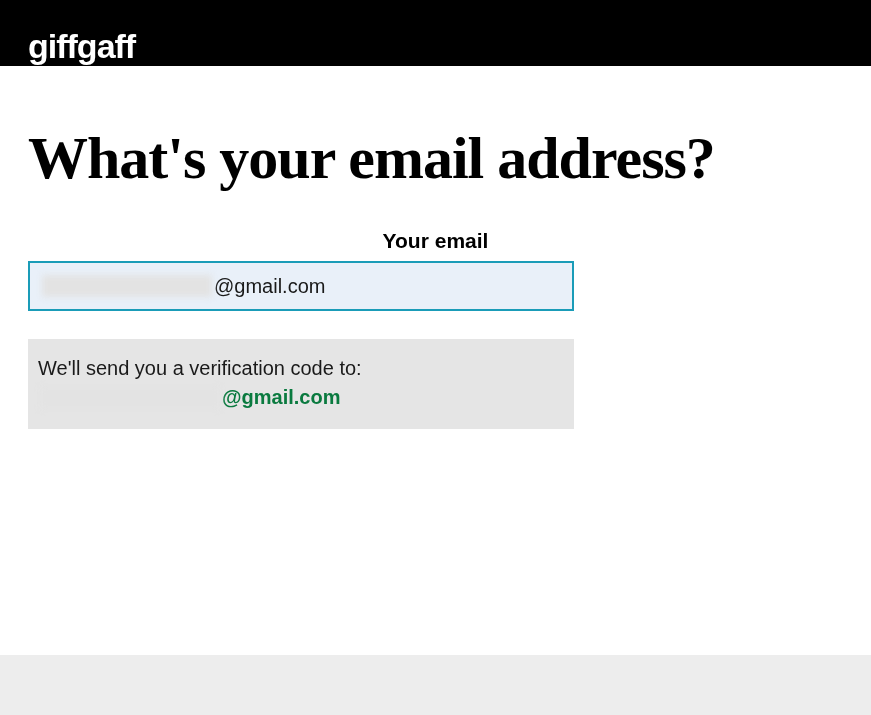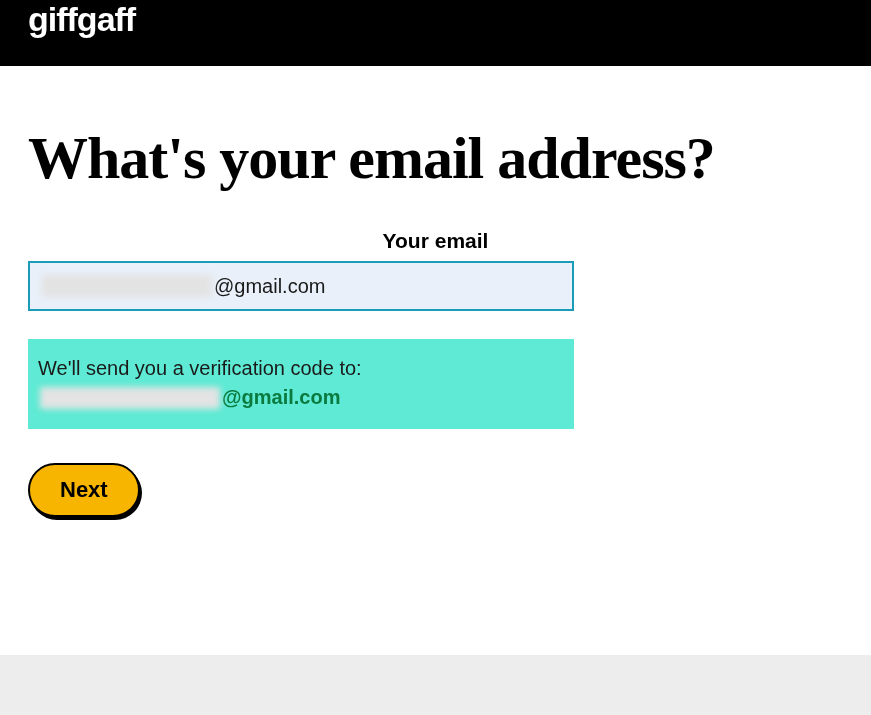--- a/index.html
+++ b/index.html
@@ -8,21 +8,21 @@
       background: #ffffff;
       width: 871px;
       height: 715px;
       overflow: hidden;
       position: relative;
     }
     .header {
       background: #000000;
       height: 66px;
       display: flex;
-      align-items: flex-start;
+      align-items: flex-end;
       padding-left: 28px;
     }
     .logo {
       color: #ffffff;
       font-size: 34px;
       font-weight: 900;
       letter-spacing: -1px;
       font-family: Arial Black, Arial, sans-serif;
     }
     .main {
@@ -60,21 +60,21 @@
     .email-input .redacted {
       display: inline-block;
       width: 170px;
       height: 22px;
       background: #e3e3e3;
       filter: blur(3px);
       margin-right: 2px;
     }
     .verify-box {
       width: 546px;
-      background: #5eead4;
+      background: #e5e5e5;
       padding: 18px 10px 20px 10px;
       margin-top: 28px;
     }
     .verify-text {
       font-size: 20px;
       color: #1a1a1a;
       margin-bottom: 6px;
     }
     .verify-email {
       font-size: 20px;
@@ -131,16 +131,15 @@
   </div>
 
   <div class="verify-box">
     <div class="verify-text">We'll send you a verification code to:</div>
     <div class="verify-email">
       <span class="redacted-green"></span>
       <span>@gmail.com</span>
     </div>
   </div>
 
-  <button class="next-button">Next</button>
 </div>
 
 <div class="footer-bar"></div>
 
 </body></html>

